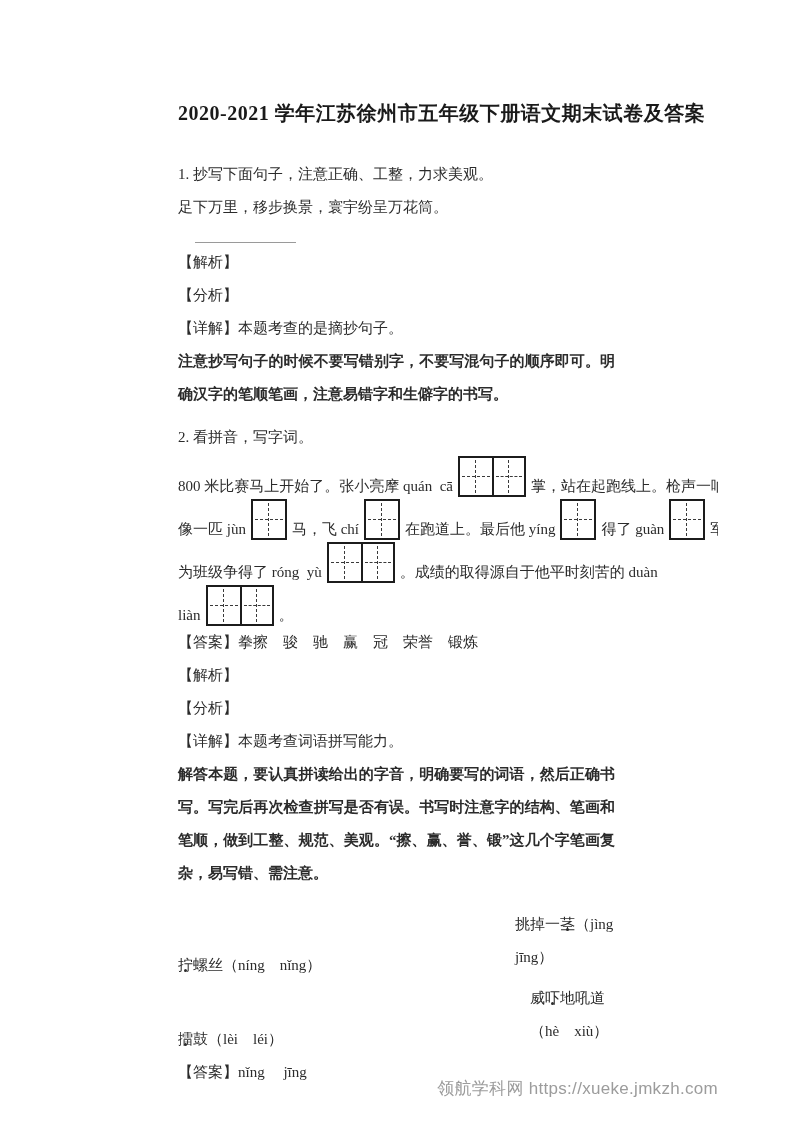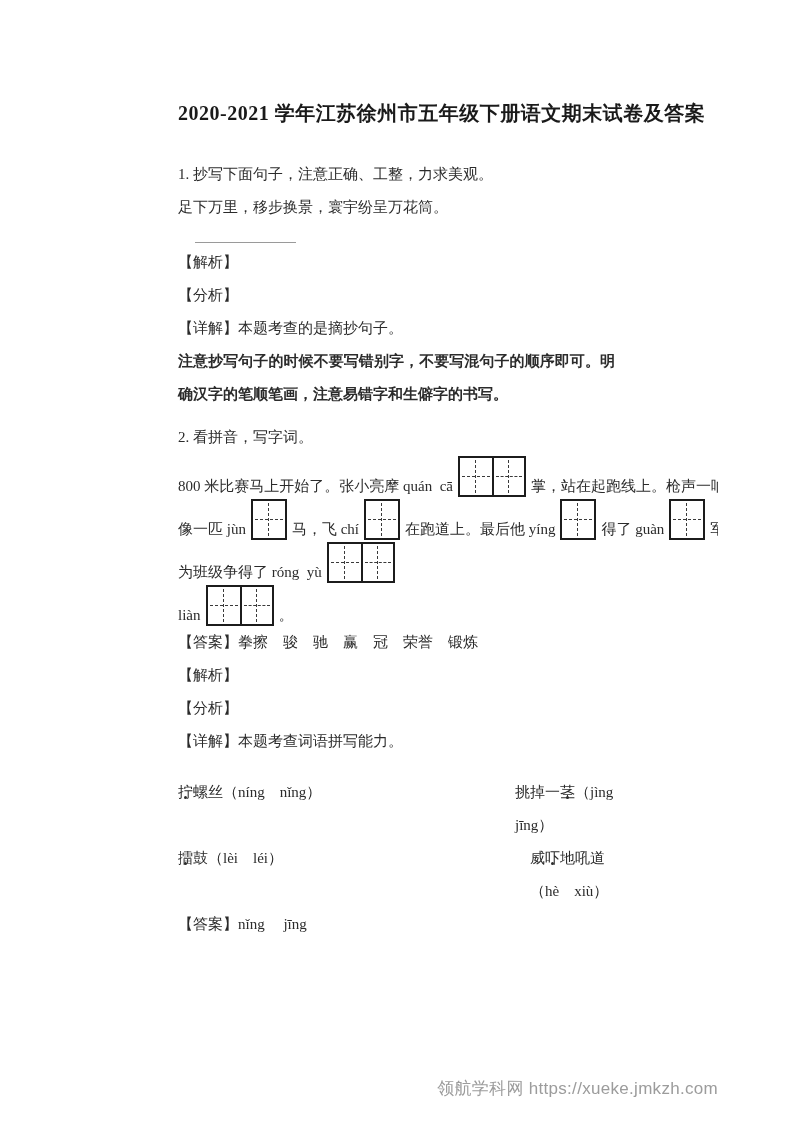--- a/index.html
+++ b/index.html
@@ -37,21 +37,21 @@
   .tzg .cell::after {
     content:""; position:absolute; top:2px; bottom:2px; left:50%;
     margin-left:-1px; border-left:1.5px dashed #3a3a3a;
   }
   .sec-q3 { margin-top:18px; }
   .q3blank {
     display:inline-block; width:58px; height:14px;
     border-bottom:1px solid #2b2b2b; vertical-align:baseline;
   }
   .q3row { display:flex; }
-  .q3col-l { width:337px; }
+  .q3col-l { width:337px;margin-top:41px; }
   .q3col-r { flex:1; }
   .q3col-r.indent { padding-left:15px; }
   .dotted { position:relative; }
   .dotted::after {
     content:""; position:absolute; left:50%; bottom:1px; width:3px; height:3px;
     margin-left:-1.5px; border-radius:50%; background:#2b2b2b;
   }
   .footer {
     position:absolute; left:0; right:0; bottom:22px; text-align:right;
     font-family:"Liberation Sans","DejaVu Sans",sans-serif;
@@ -106,35 +106,37 @@
         </span>
       <span class="t">军，</span>
     </div>
 
     <div class="pline">
       <span class="t">为班级争得了 róng  yù</span>
       <span class="tzg">
           <span class="cell"></span>
           <span class="cell"></span>
         </span>
+      <span class="t">。成绩的取得源自于他平时刻苦的 duàn</span>
     </div>
 
     <div class="pline">
       <span class="t">liàn</span>
       <span class="tzg">
           <span class="cell"></span>
           <span class="cell"></span>
         </span>
       <span class="t">。</span>
     </div>
 
     <p class="line"><span>【答案】</span><span>拳擦　骏　驰　赢　冠　荣誉　锻炼</span></p>
     <p class="line">【解析】</p>
     <p class="line">【分析】</p>
     <p class="line"><span>【详解】</span><span>本题考查词语拼写能力。</span></p>
+    <p class="para">解答本题，要认真拼读给出的字音，明确要写的词语，然后正确书写。写完后再次检查拼写是否有误。书写时注意字的结构、笔画和笔顺，做到工整、规范、美观。“擦、赢、誉、锻”这几个字笔画复杂，易写错、需注意。</p>
   </section>
 
   <section class="sec-q3">
 
     <div class="q3row">
       <p class="line q3col-l"><span></span><span class="dotted">拧</span><span>螺丝（níng　nǐng）</span></p>
       <p class="line q3col-r"><span>挑掉一</span><span class="dotted">茎</span><span>（jìng　jīng）</span></p>
     </div>
 
     <div class="q3row">

